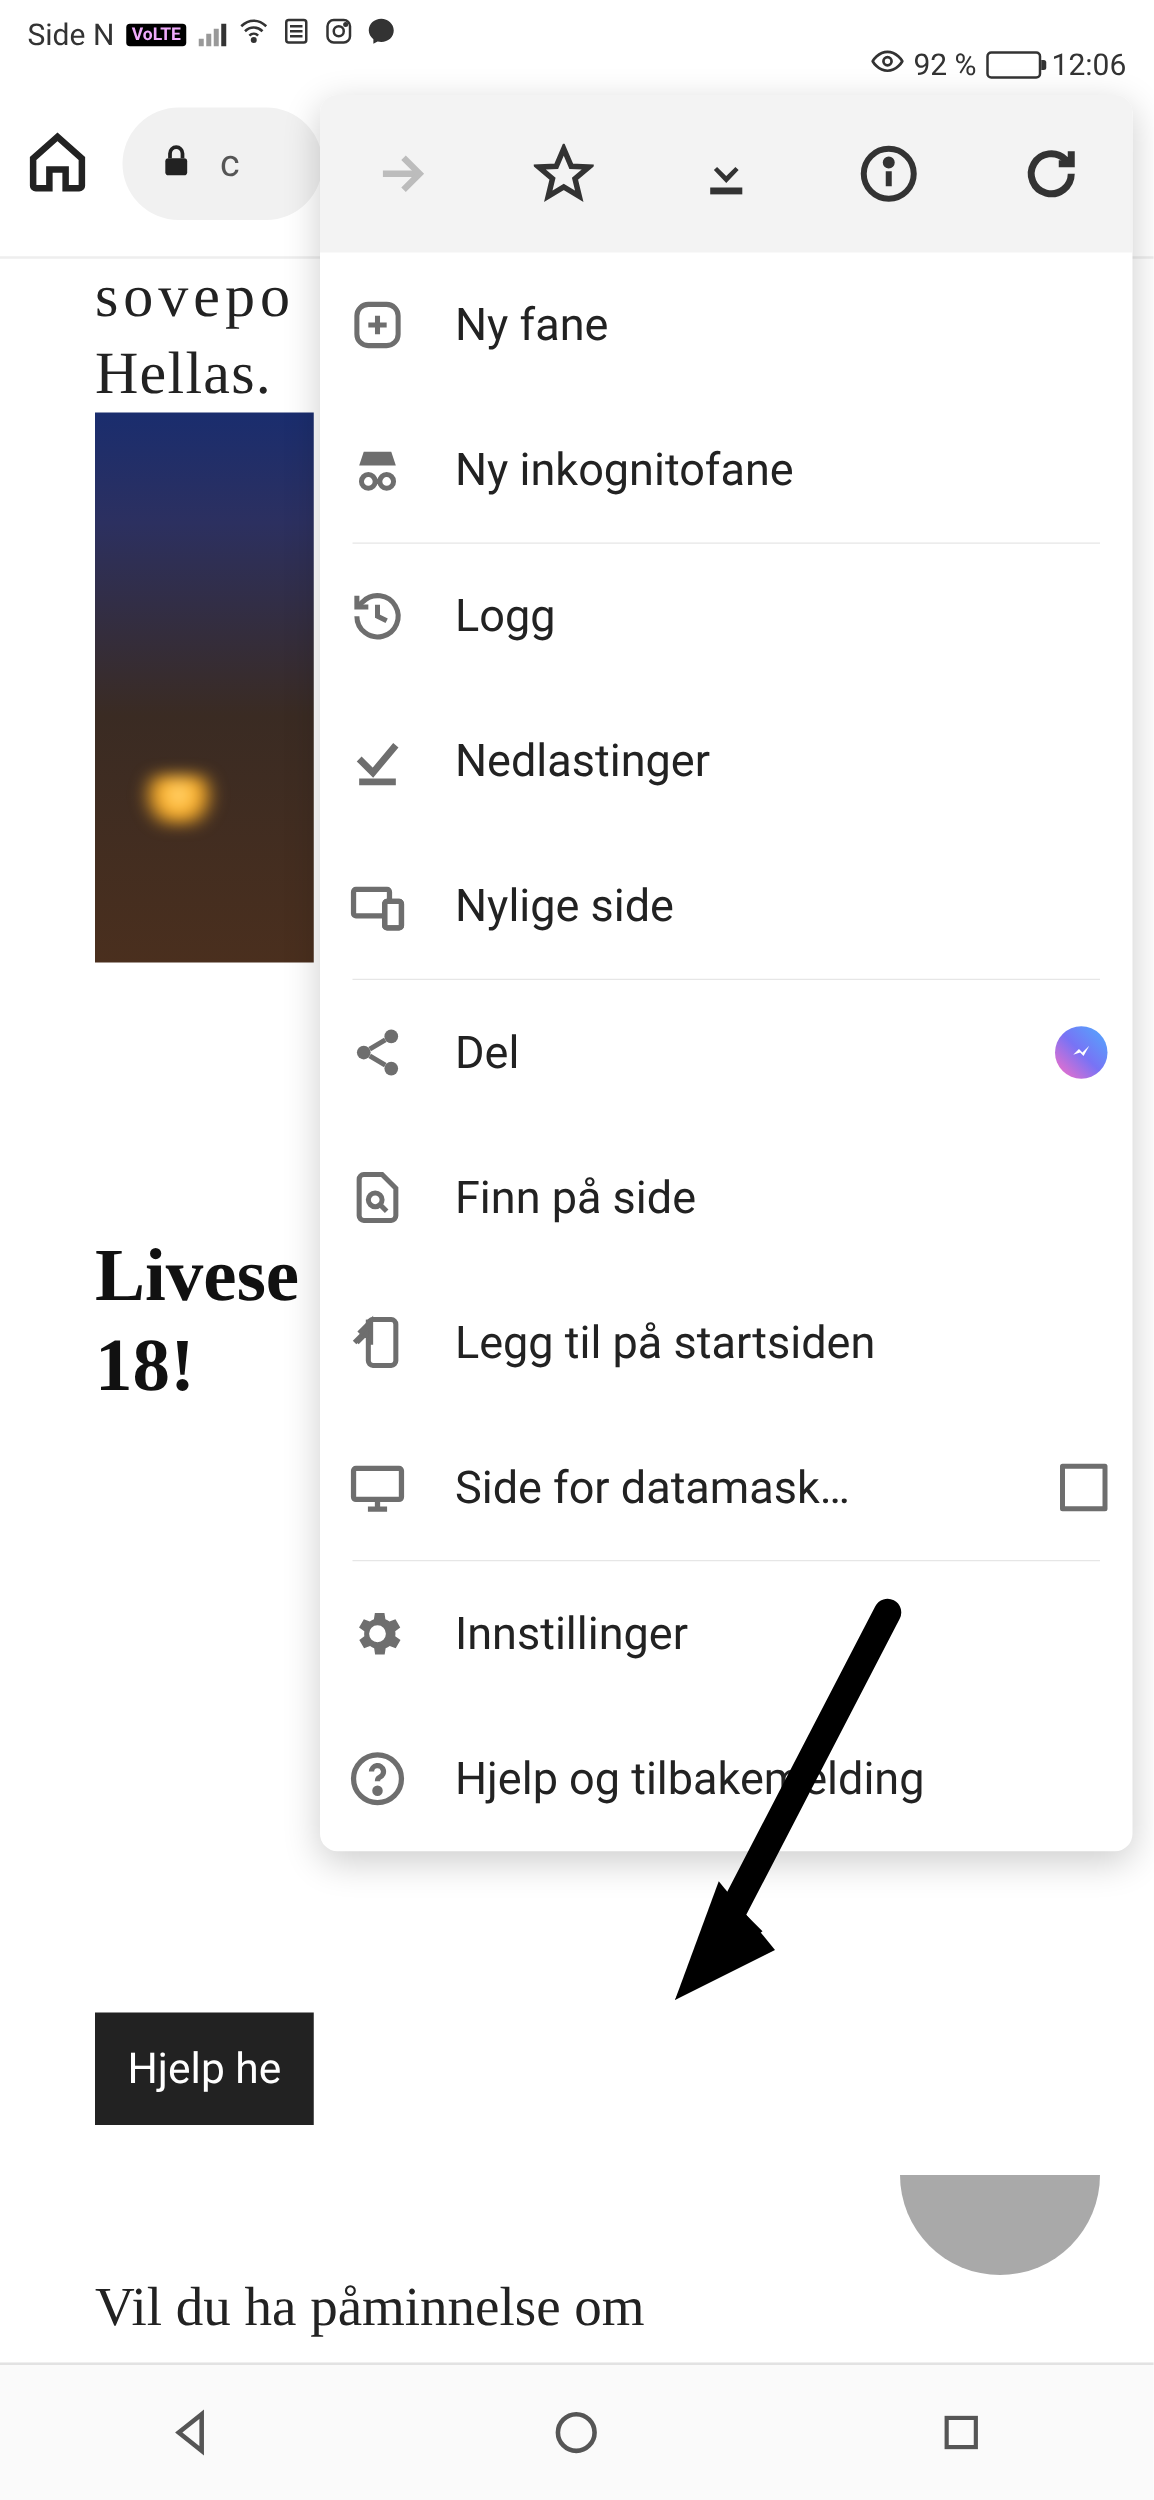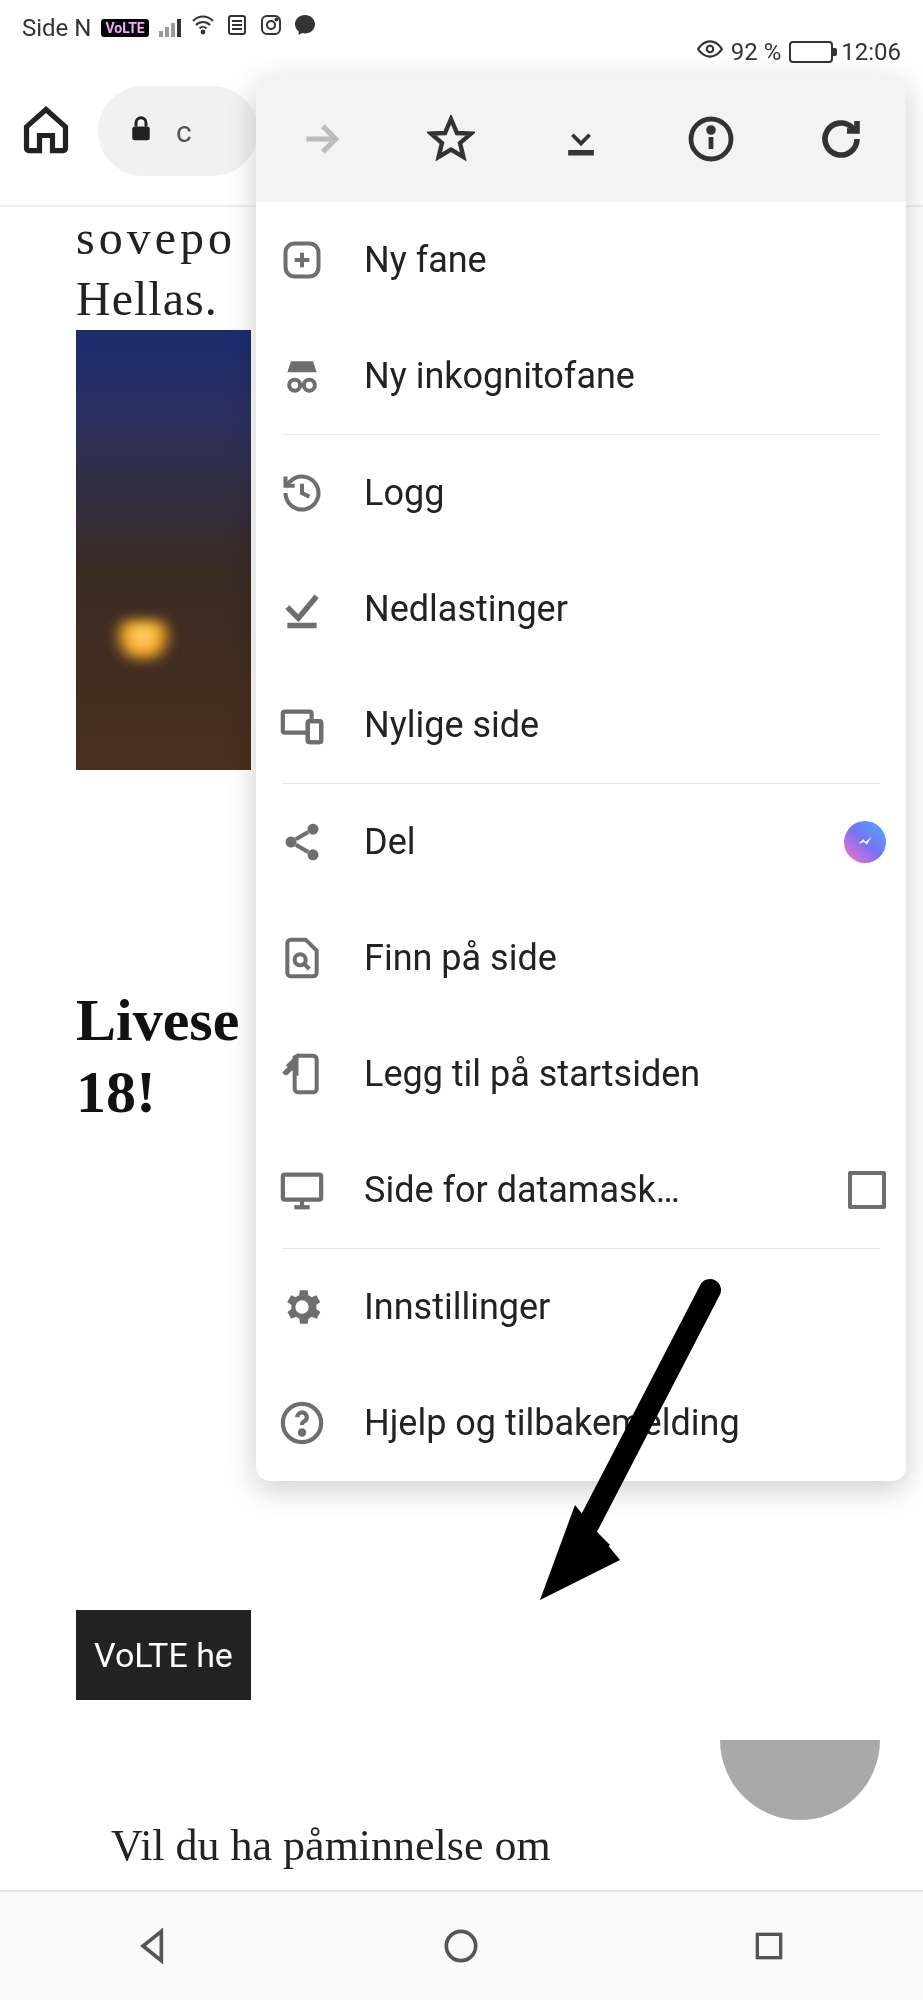--- a/index.html
+++ b/index.html
@@ -52,21 +52,21 @@
   .heading {
     position:absolute; top:984px; left:76px;
     font-family: Georgia, 'Times New Roman', serif;
     font-size:60px; font-weight:700; color:#111; line-height:1.2;
   }
   .btn-dark {
     position:absolute; top:1610px; left:76px; width:175px; height:90px;
     background:#222; color:#fff; font-size:34px; display:flex; align-items:center; justify-content:center;
   }
   .page-foot {
-    position:absolute; top:1820px; left:76px; font-size:44px; color:#222; font-family:Georgia,serif;margin-left:35px;
+    position:absolute; top:1820px; left:76px; font-size:44px; color:#222; font-family:Georgia,serif;
   }
   .circle-behind {
     position:absolute; top:1740px; left:720px; width:160px; height:80px;
     background:#a9a9a9; border-radius:0 0 80px 80px;
   }
   
   .menu {
     position:absolute; top:76px; left:256px; width:650px;
     background:#fff; border-radius:14px;
     box-shadow: 0 8px 30px rgba(0,0,0,.2);
@@ -181,21 +181,21 @@
 <div class="page">
   <div class="page-line1">sovepo</div>
   <div class="page-line2">Hellas.</div>
 </div>
 <div class="img-ph"></div>
 <div class="lamp"></div>
 <div class="heading">
   <div>Livese</div>
   <div>18!</div>
 </div>
-<div class="btn-dark">VoLTE he</div>
+<div class="btn-dark">Hjelp he</div>
 <div class="circle-behind"></div>
 <div class="page-foot">Vil du ha påminnelse om</div>
 
 <div class="menu">
   <div class="menu-top">
     <span class="menu-top-btn dim">
       <svg width="44" height="44" viewBox="0 0 24 24" fill="none" stroke="currentColor" stroke-width="2.8">
           <line x1="4" y1="12" x2="19" y2="12"></line>
           <polyline points="13 5 20 12 13 19"></polyline>
         </svg>

